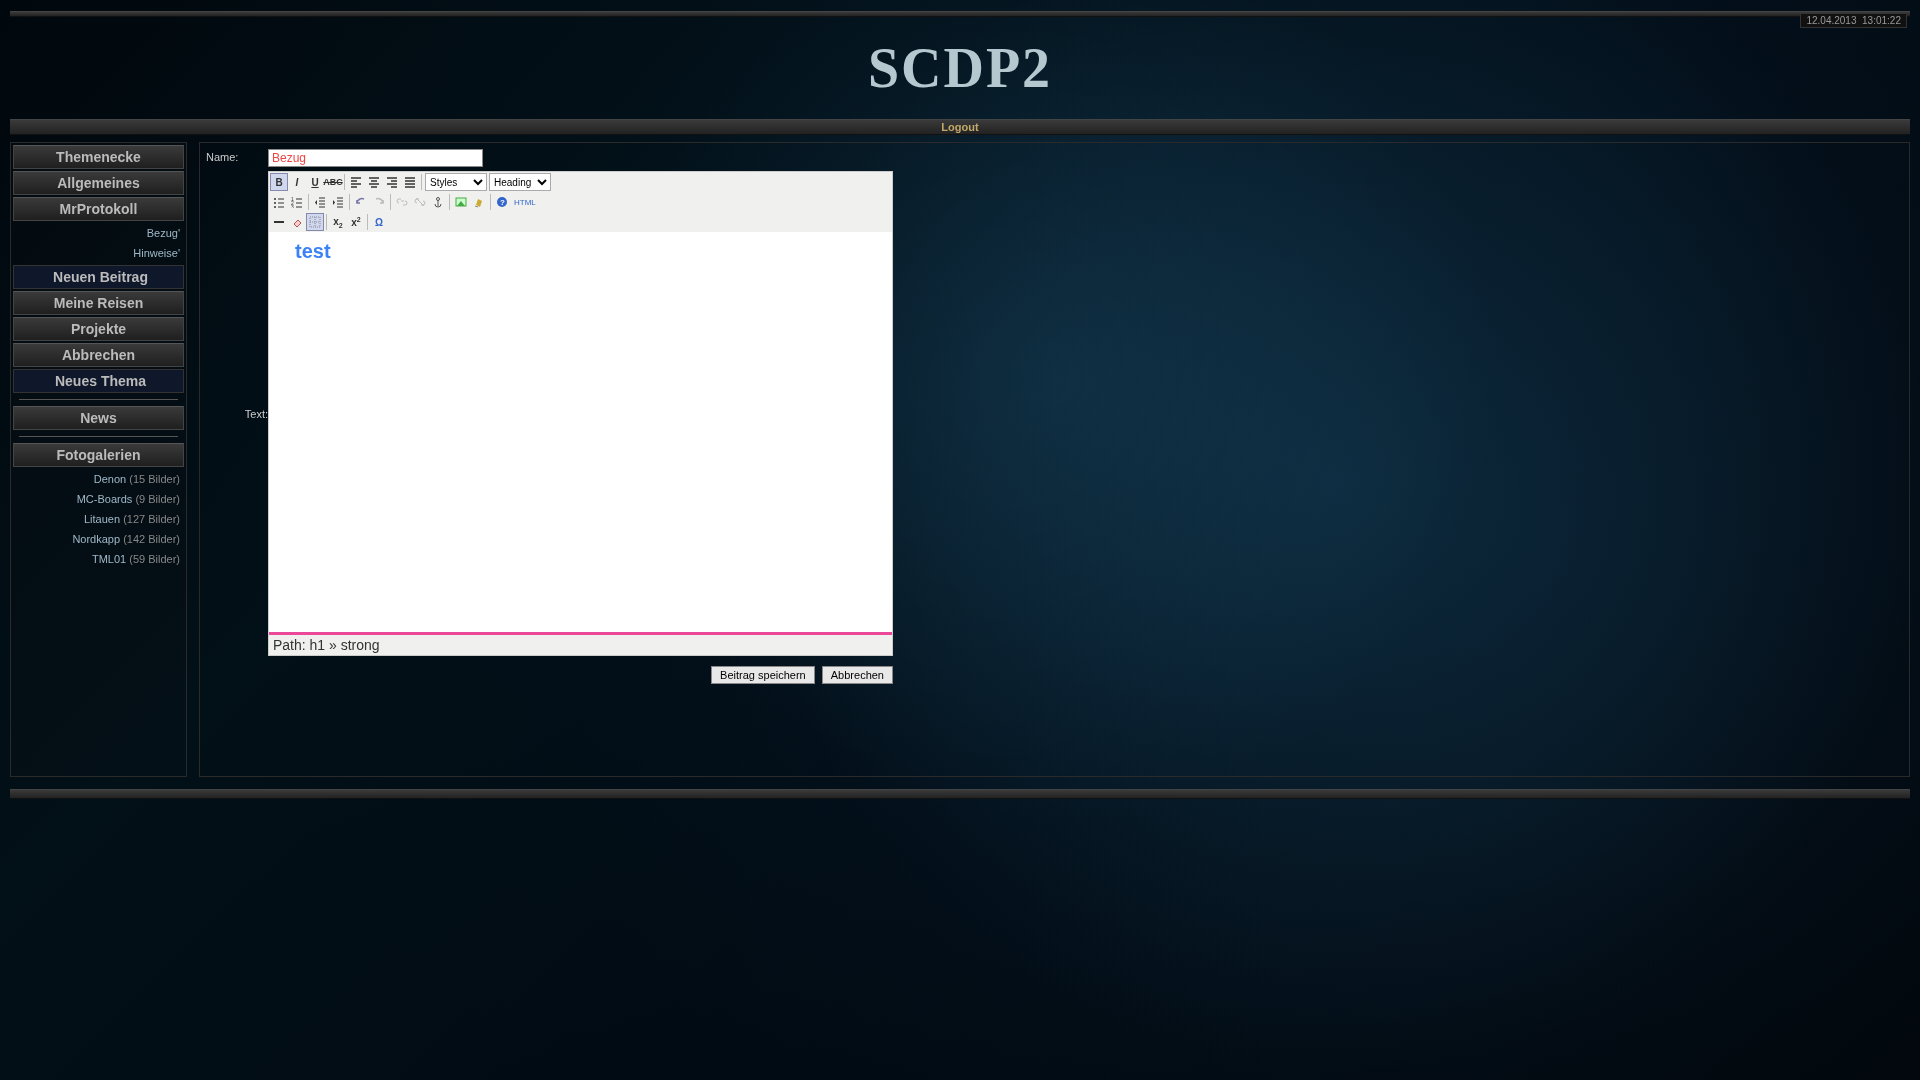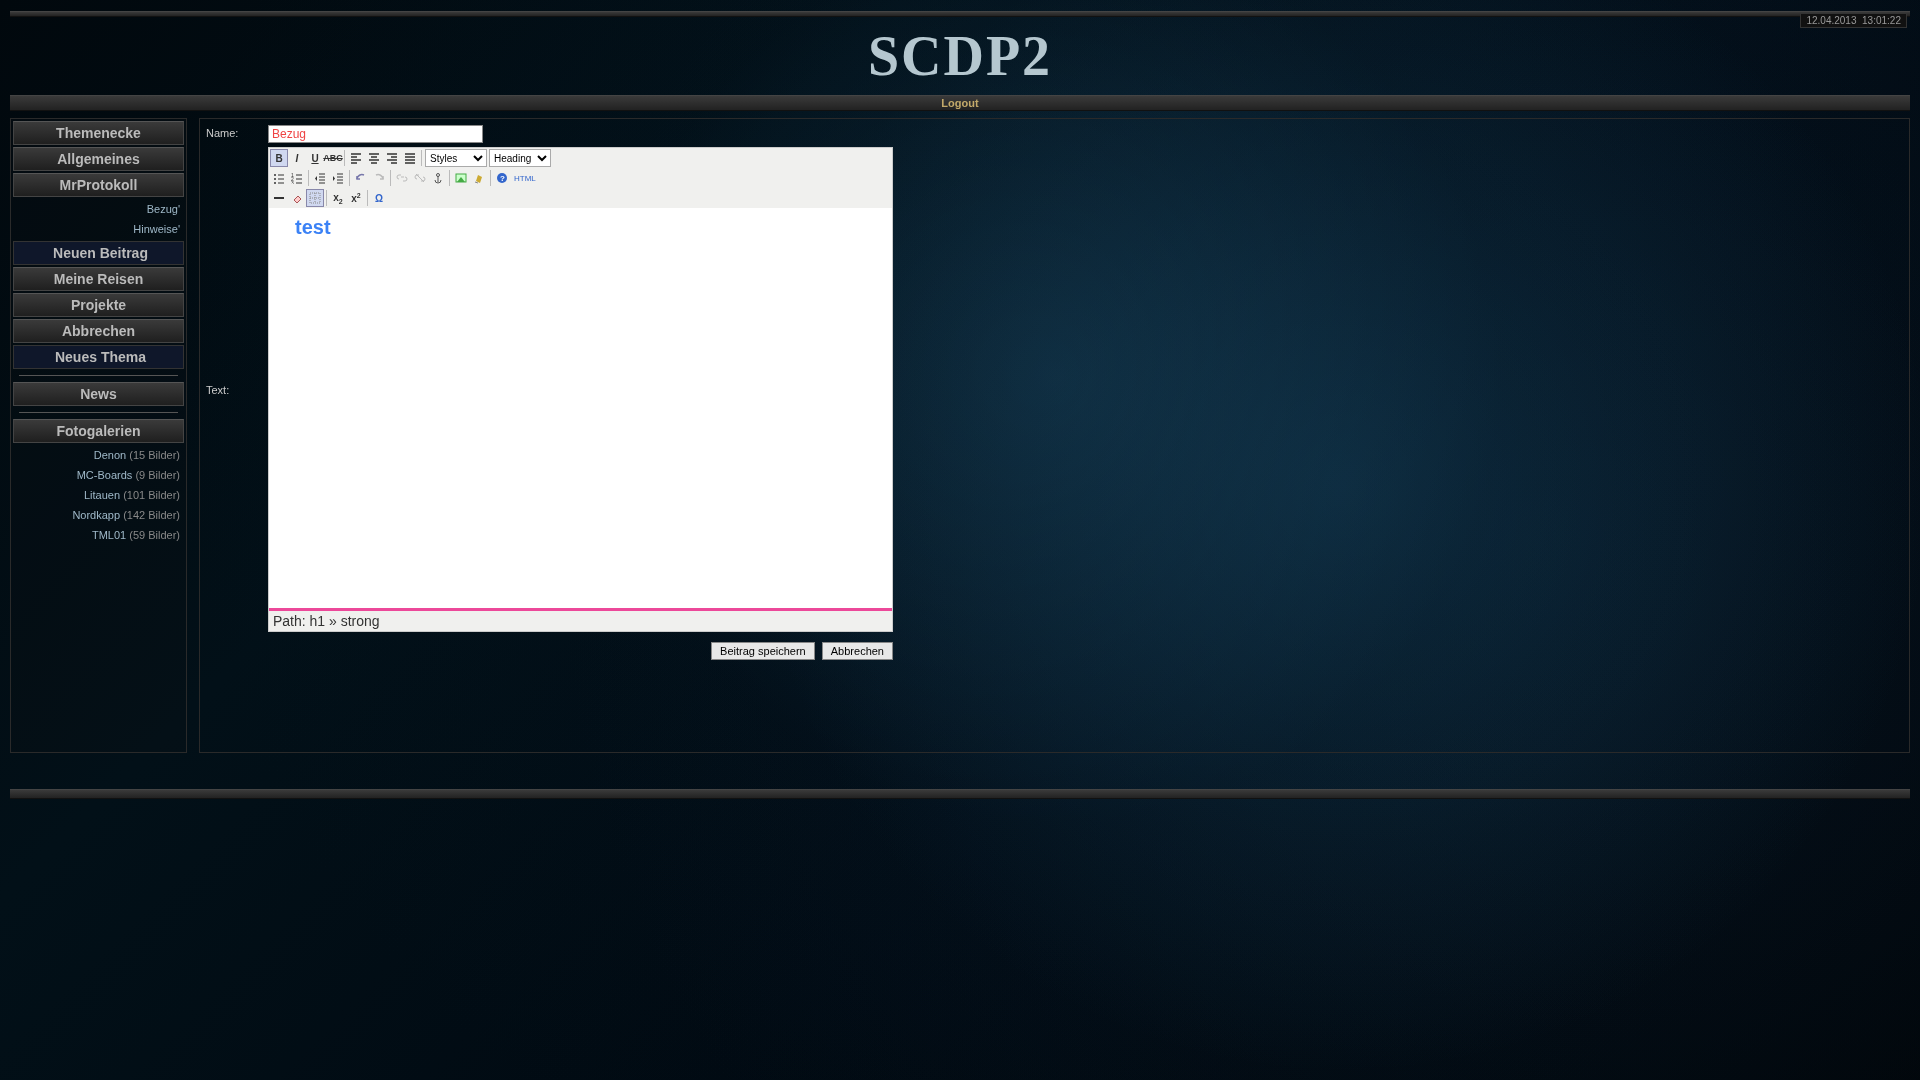--- a/index.html
+++ b/index.html
@@ -40,21 +40,21 @@
   height: 6px;
   background: linear-gradient(#3a3a3a, #222);
   border-top: 1px solid #444;
   border-bottom: 1px solid #111;
   margin-left: 10px;
   margin-right: 10px;
   z-index: 5;
 }
 .header-area {
   position: relative;
-  height: 78px;
+  height: 102px;
   z-index: 5;
   display: flex;
   align-items: center;
   justify-content: center;
 }
 .site-title {
   font-family: Georgia, "Times New Roman", serif;
   font-size: 56px;
   font-weight: bold;
   color: #b5c7cf;
@@ -223,21 +223,21 @@
   left: 10px;
   right: 10px;
   height: 10px;
   background: linear-gradient(#3a3a3a, #222);
   border-top: 1px solid #444;
   border-bottom: 1px solid #111;
   z-index: 5;
 }
 svg { display: block; }
 .text-row-align { align-items: center; }
-.text-row-align .form-label { padding-top: 0; }
+.text-row-align .form-label { padding-top: 0; text-align: right; }
 </style>
 </head>
 <body>
 
 <div class="bg-space"></div>
 
 <div class="datetime">
   <span>12.04.2013</span>&nbsp;&nbsp;<span>13:01:22</span>
 </div>
 
@@ -262,21 +262,21 @@
     <div class="side-btn">Meine Reisen</div>
     <div class="side-btn">Projekte</div>
     <div class="side-btn">Abbrechen</div>
     <div class="side-btn flat">Neues Thema</div>
     <hr class="side-hr">
     <div class="side-btn">News</div>
     <hr class="side-hr">
     <div class="side-btn">Fotogalerien</div>
     <div class="side-link"><span>Denon</span> <span class="count">(15 Bilder)</span></div>
     <div class="side-link"><span>MC-Boards</span> <span class="count">(9 Bilder)</span></div>
-    <div class="side-link"><span>Litauen</span> <span class="count">(101 Bilder)</span></div>
+    <div class="side-link"><span>Litauen</span> <span class="count">(127 Bilder)</span></div>
     <div class="side-link"><span>Nordkapp</span> <span class="count">(142 Bilder)</span></div>
     <div class="side-link"><span>TML01</span> <span class="count">(59 Bilder)</span></div>
   </div>
 
   <div class="content">
     <div class="form-row">
       <div class="form-label">Name:</div>
       <input class="name-input" type="text" value="Bezug" style="">
     </div>
     <div class="form-row text-row-align">

